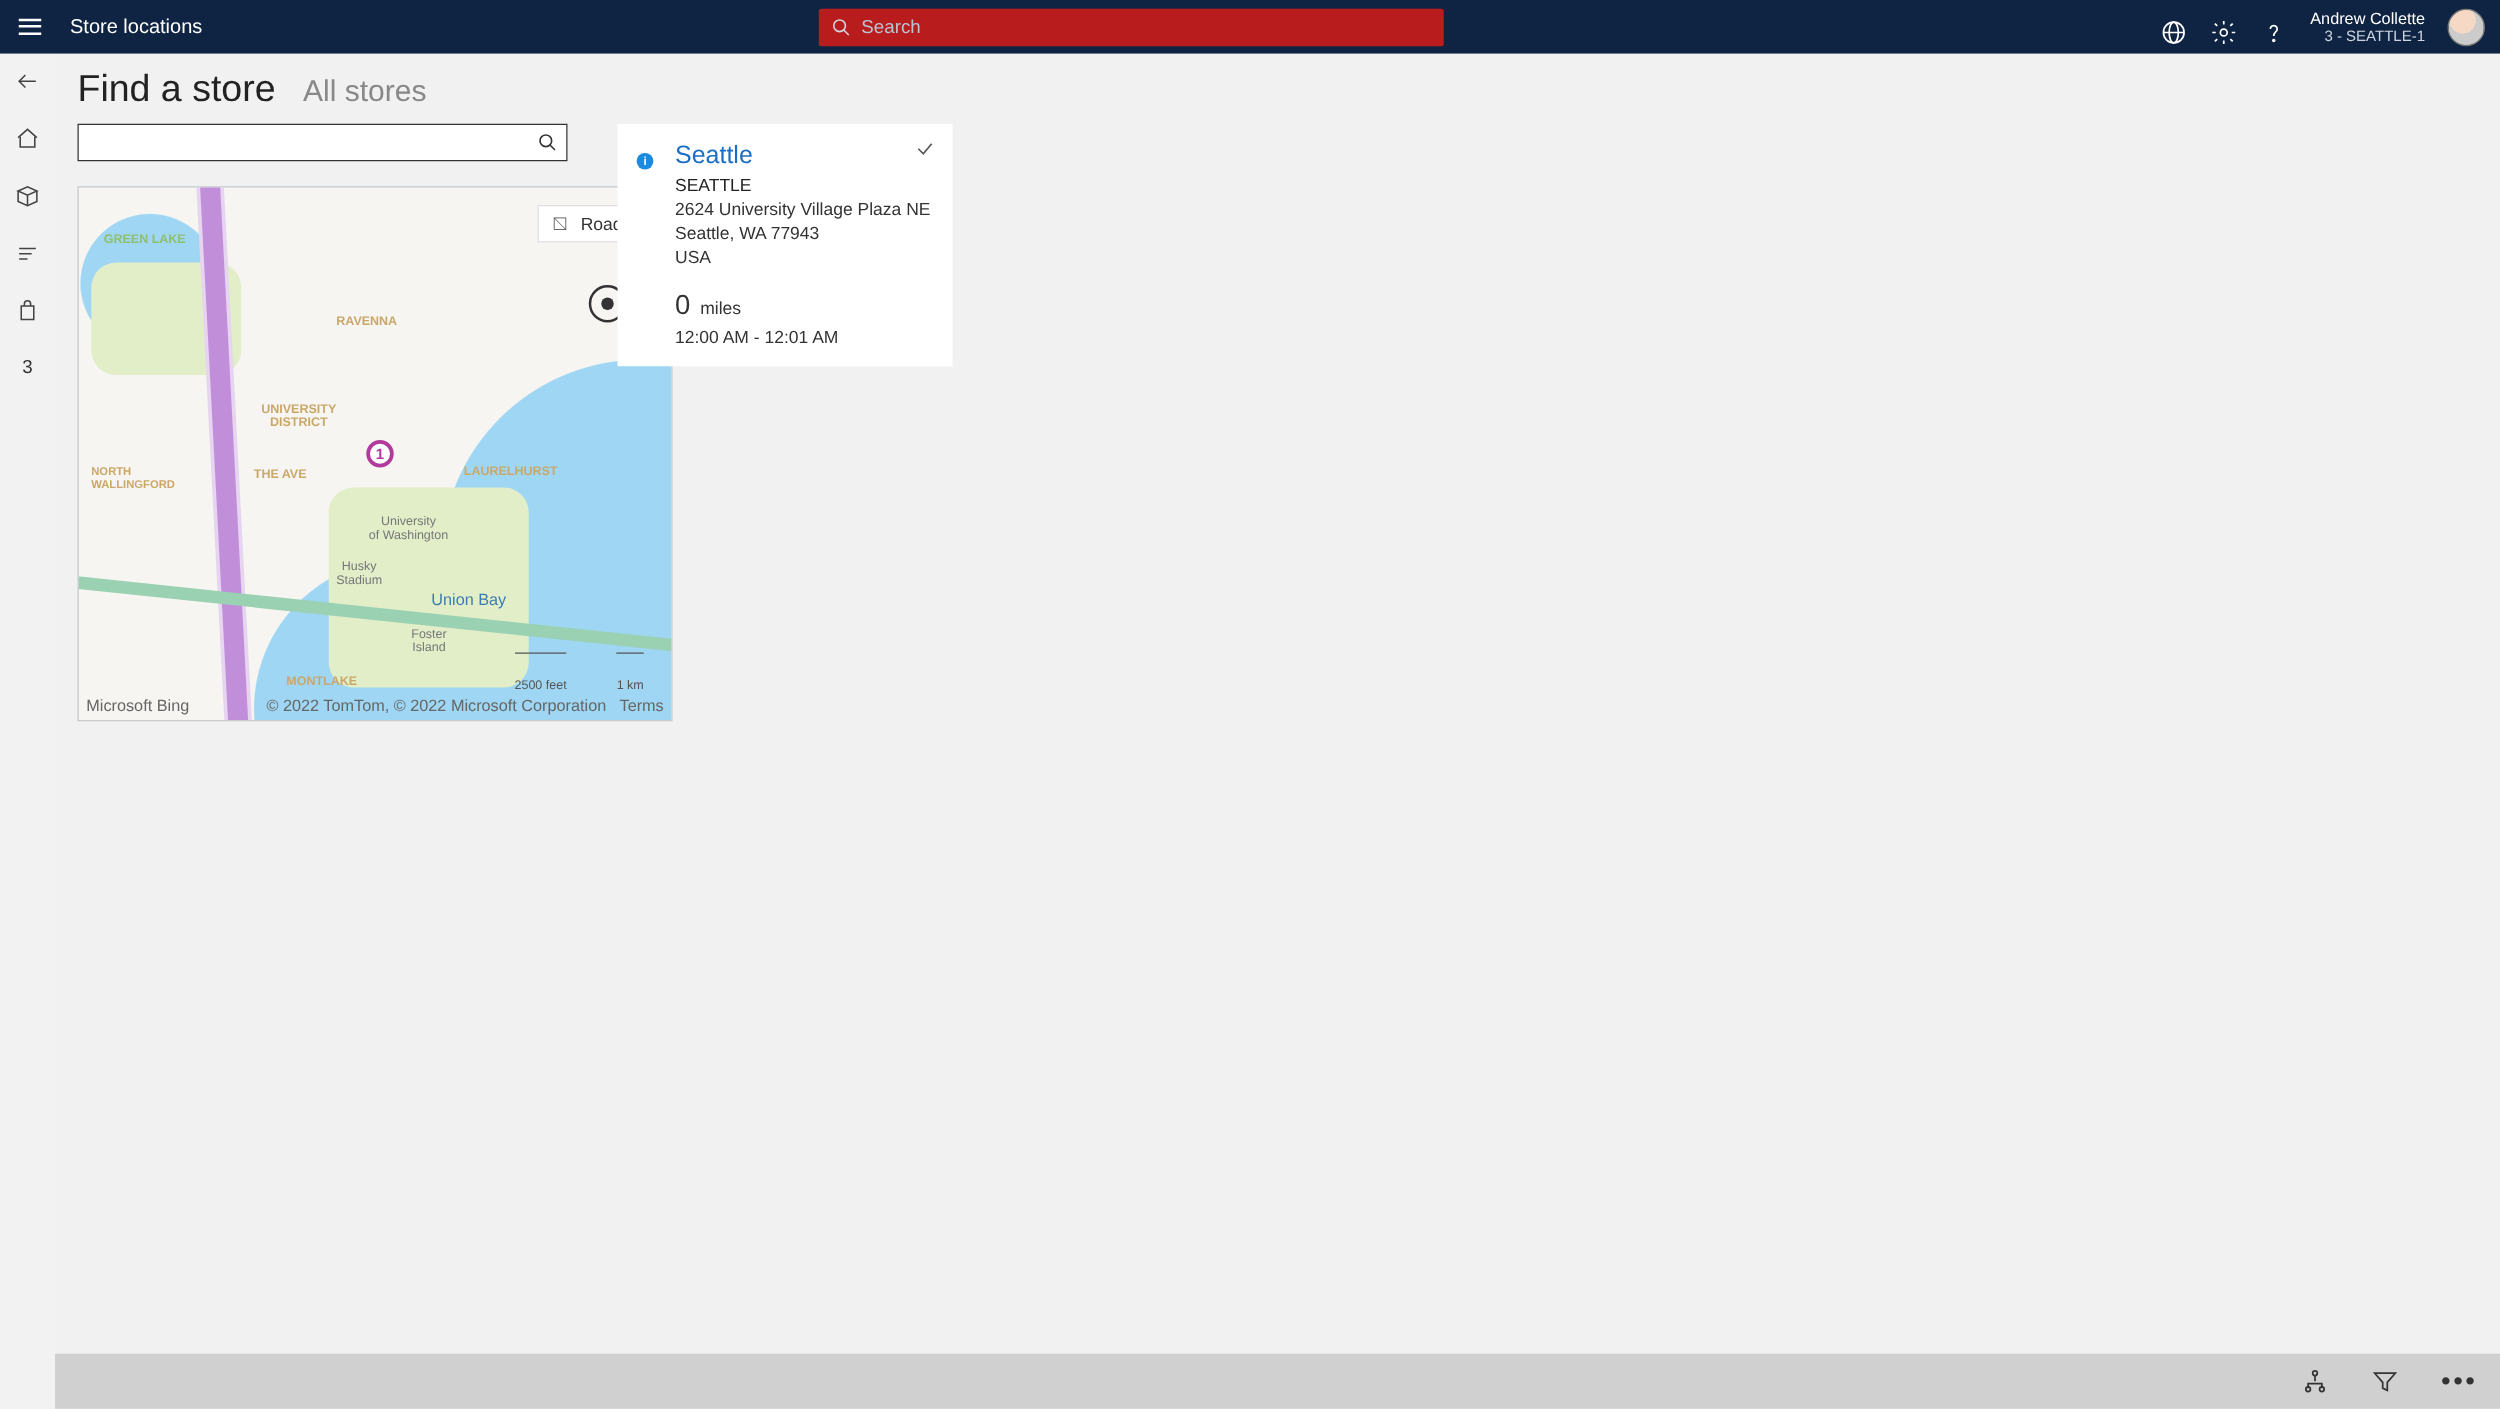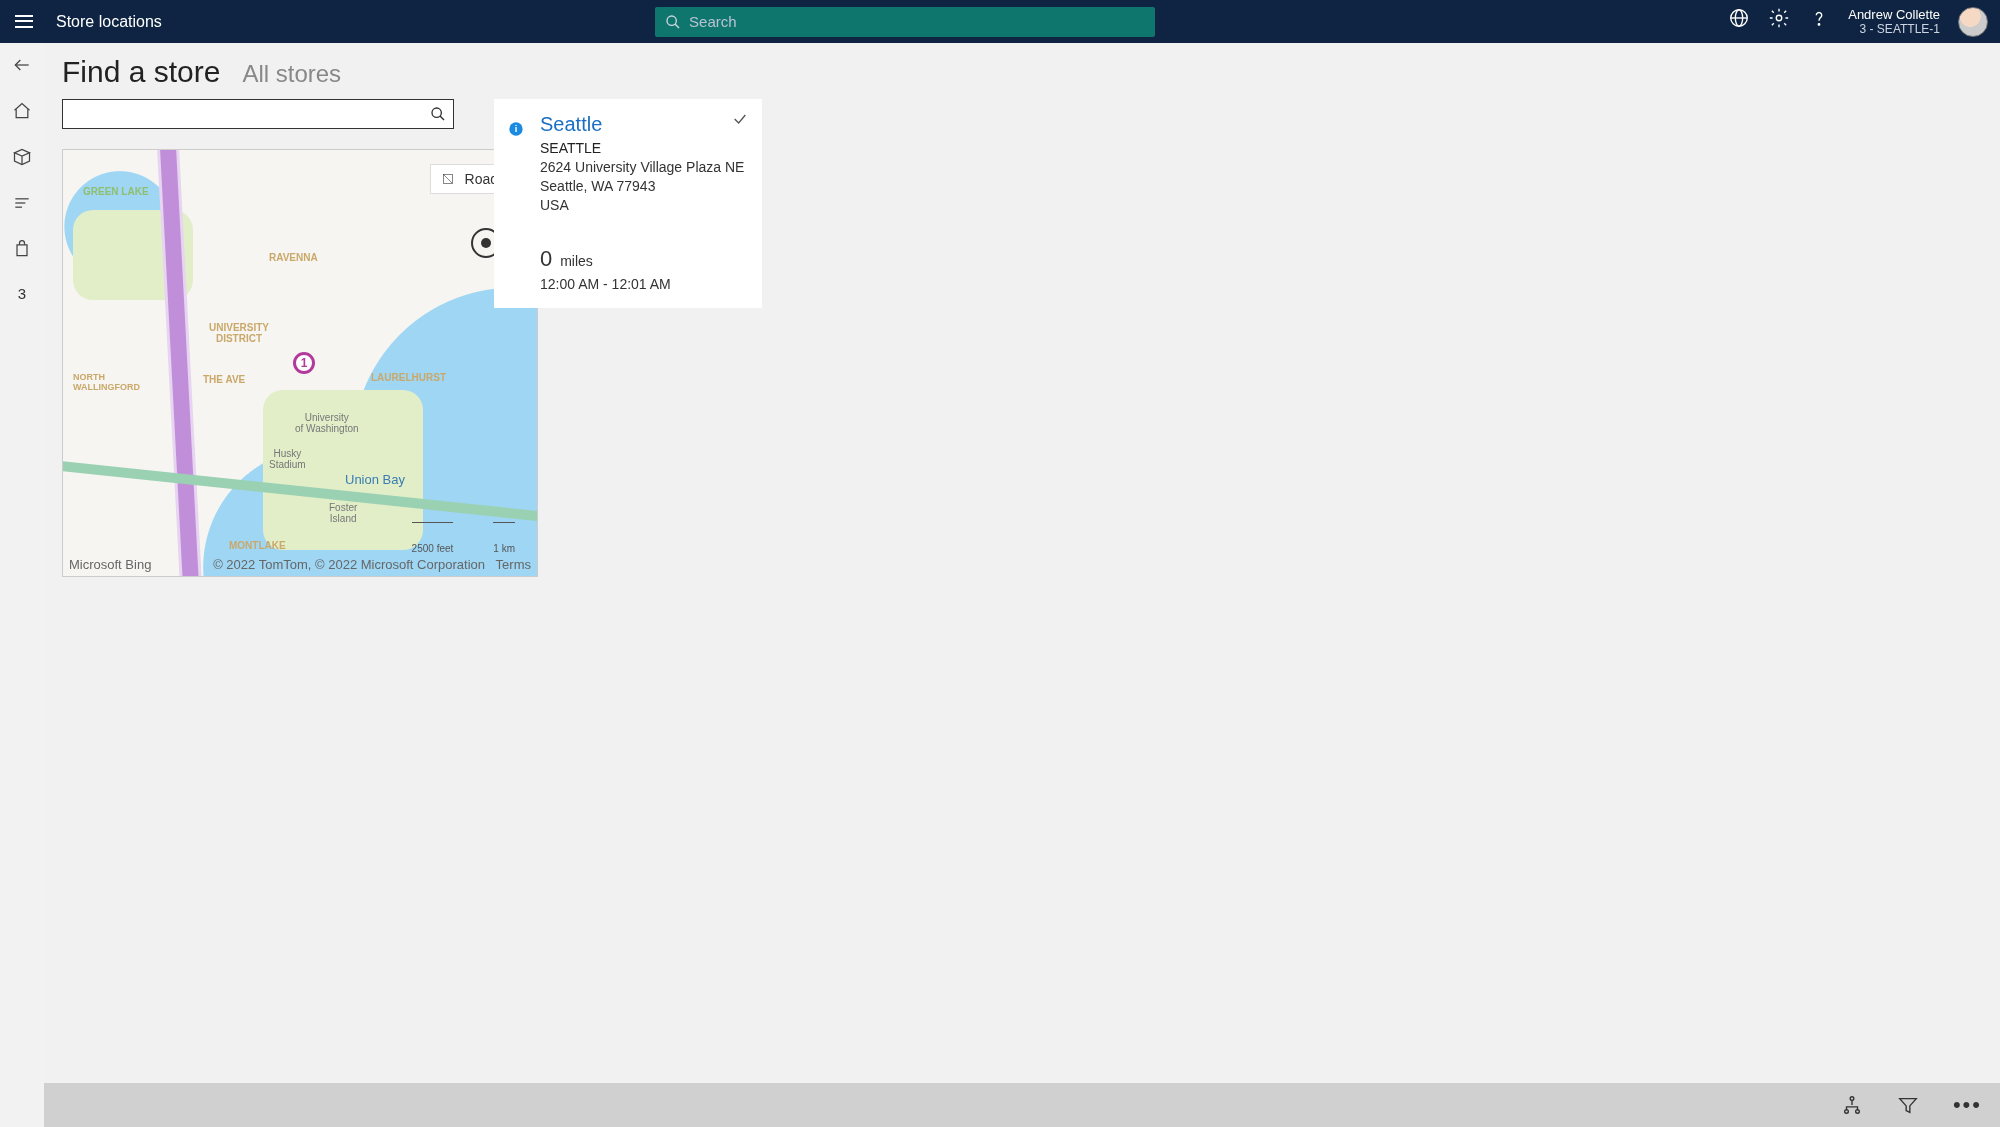--- a/index.html
+++ b/index.html
@@ -18,32 +18,32 @@
 .hamburger span { height:2px; background:#fff; width:18px; margin:0 auto; }
 .app-title { margin-left: 20px; font-size: 16px; font-weight: 400; }
 .search-wrap {
   margin-left: auto;
   margin-right: auto;
   position: relative;
   left: -40px;
 }
 .search-box {
   width: 500px; height: 30px;
-  background: #0f766e;
+  background: #b91c1c;
   border: none; border-radius: 2px;
   color: #cfd6e0;
   padding: 0 10px 0 34px;
   font-size: 15px;
 }
 .search-box::placeholder { color: #b9c3d3; }
 .search-wrap .mag {
   position: absolute; left: 10px; top: 50%; transform: translateY(-50%);
   width: 16px; height: 16px; stroke:#cfd6e0; fill:none; stroke-width:2;
 }
-.topbar-right { display:flex; align-items:flex-start; gap: 18px; }
+.topbar-right { display:flex; align-items:flex-end; gap: 18px; }
 .top-icon { width:22px; height:22px; stroke:#fff; fill:none; stroke-width:1.5; cursor:pointer; }
 .user-block { display:flex; flex-direction:column; align-items:flex-end; line-height:1.2; }
 .user-name { font-size: 13px; }
 .user-sub { font-size: 12px; color:#cdd5e2; }
 .avatar { width:30px; height:30px; border-radius:50%; background: radial-gradient(circle at 40% 30%, #f6d9c4 0 40%, #ccc 41% 100%); border:1px solid #777; }
 
 
 .leftrail {
   position: absolute;
   top: 43px; bottom: 0; left: 0;
@@ -178,21 +178,21 @@
   position:absolute; top:22px; left:14px;
   width:16px; height:16px;
 }
 .store-card .check-icon {
   position:absolute; top:12px; right:14px;
   width:16px; height:16px; stroke:#555; fill:none; stroke-width:2;
 }
 .store-name { color:#1a6fc4; font-size:20px; font-weight:400; margin-bottom:4px; }
 .store-city { font-size:14px; color:#222; margin-bottom:2px; }
 .store-line { font-size:14px; color:#333; line-height:1.35; }
-.store-dist { margin-top:31px; font-size:14px; color:#333; }
+.store-dist { margin-top:16px; font-size:14px; color:#333; }
 .store-dist .num { font-size:22px; font-weight:400; margin-right:4px; }
 .store-hours { margin-top:4px; font-size:14px; color:#333; }
 
 
 .bottombar {
   position:absolute; bottom:0; left:44px; right:0; height:44px;
   background:#d0d0d0;
   display:flex; align-items:center; justify-content:flex-end;
   padding: 0 18px; gap: 34px;
 }

